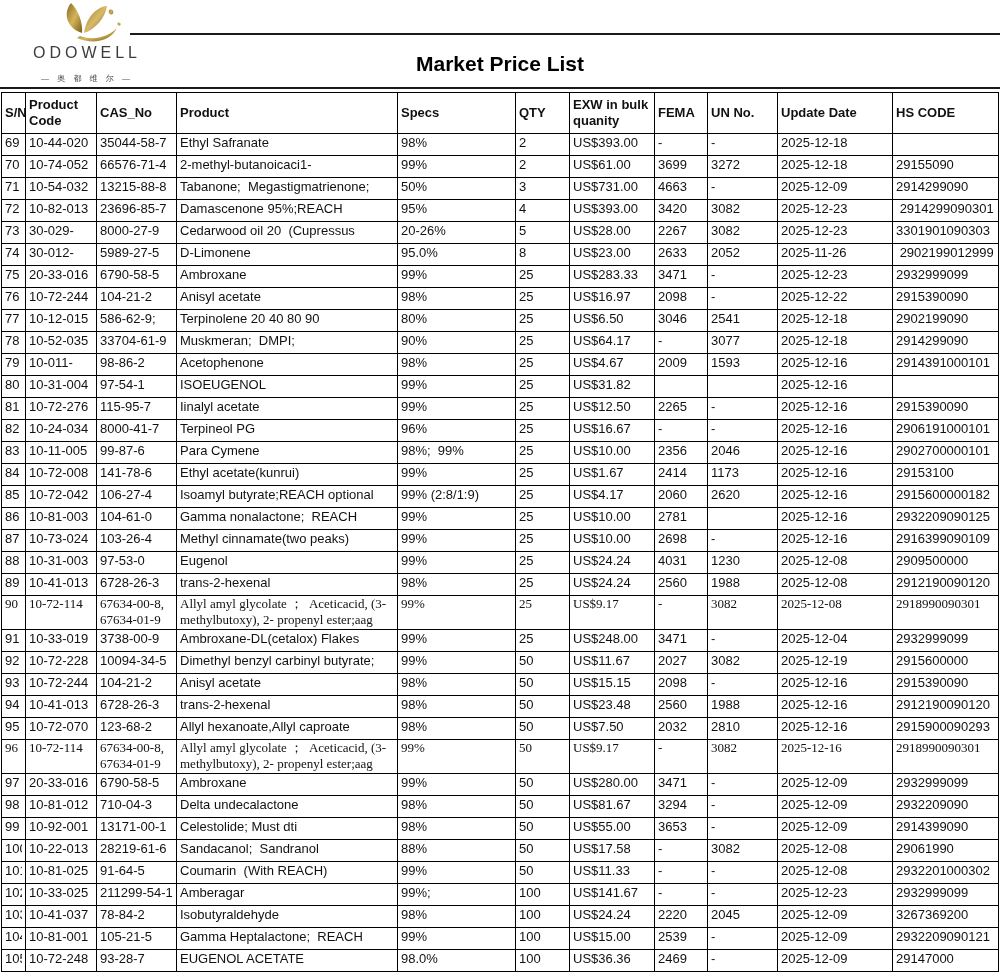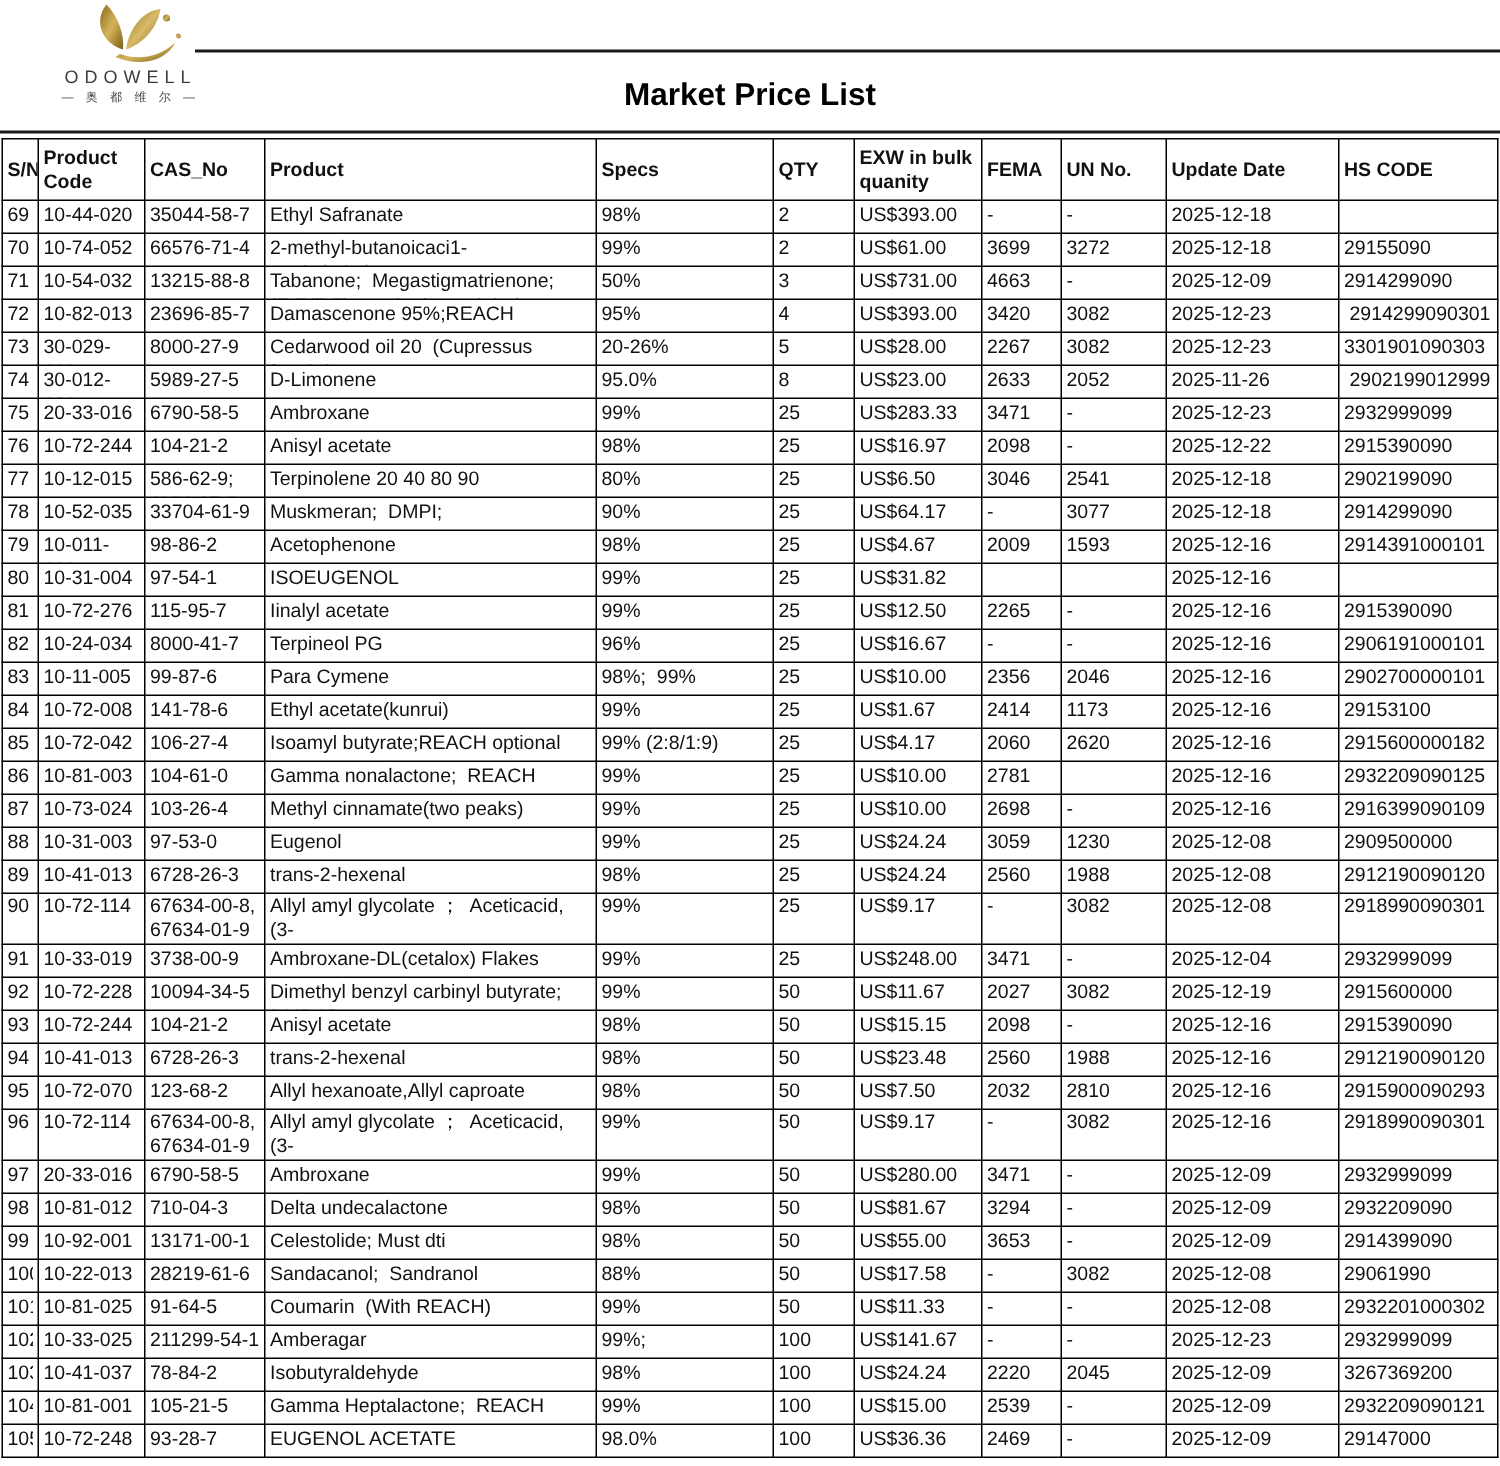--- a/index.html
+++ b/index.html
@@ -5,25 +5,25 @@
   html,body { margin:0; padding:0; background:#ffffff; }
   body {
     width:1000px; height:977px; position:relative;
     font-family:"Liberation Sans", sans-serif; color:#111;
     overflow:hidden;
   }
   
   .logo-wrap { position:absolute; left:22px; top:0px; width:130px; text-align:center; }
   .logo-icon { display:block; margin:0 auto; }
   .brand-name {
-    font-size:12px; letter-spacing:4px; font-weight:400; color:#3d3d3d;
+    font-size:16px; letter-spacing:4px; font-weight:400; color:#3d3d3d;
     margin-top:-2px; white-space:nowrap;
   }
   .brand-cn {
-    font-size:8px; letter-spacing:3px; color:#4a4a4a; margin-top:1px; white-space:nowrap;
+    font-size:8px; letter-spacing:3px; color:#4a4a4a; margin-top:11px; white-space:nowrap;
   }
   .rule-1 { position:absolute; left:130px; right:0; top:33px; height:2px; background:#1a1a1a; }
   .page-title {
     position:absolute; left:0; right:0; top:52px; text-align:center;
     font-size:21px; font-weight:700; color:#000;
   }
   .rule-2 { position:absolute; left:0; right:0; top:87px; height:2px; background:#1a1a1a; }
 
   
   table.price-table {
@@ -33,21 +33,21 @@
   }
   .price-table th, .price-table td {
     border:1px solid #000; padding:0 3px; vertical-align:middle;
     overflow:hidden; text-align:left; font-weight:400;
   }
   .price-table th { font-weight:700; height:40px; }
   .price-table th .cell { white-space:pre-wrap; line-height:16px; }
   .price-table td .cell {
     height:21px; line-height:17px; overflow:hidden; white-space:pre-wrap;
   }
-  .price-table tr.tall td .cell { height:33px; line-height:16px; }
+  .price-table tr.tall td .cell { height:33px; line-height:16px;font-family:Liberation Serif, serif; }
 </style>
 </head>
 <body>
 
 <div class="logo-wrap">
   <svg class="logo-icon" width="86" height="46" viewBox="0 0 86 46">
     <defs>
       <linearGradient id="gold" x1="0" y1="0" x2="1" y2="1">
         <stop offset="0" stop-color="#8a6a1f"></stop>
         <stop offset="0.5" stop-color="#d4b45a"></stop>
@@ -806,21 +806,21 @@
         <td>
           <div class="cell">99%</div>
         </td>
         <td>
           <div class="cell">25</div>
         </td>
         <td>
           <div class="cell">US$24.24</div>
         </td>
         <td>
-          <div class="cell">3059</div>
+          <div class="cell">4031</div>
         </td>
         <td>
           <div class="cell">1230</div>
         </td>
         <td>
           <div class="cell">2025-12-08</div>
         </td>
         <td>
           <div class="cell">2909500000</div>
         </td>

